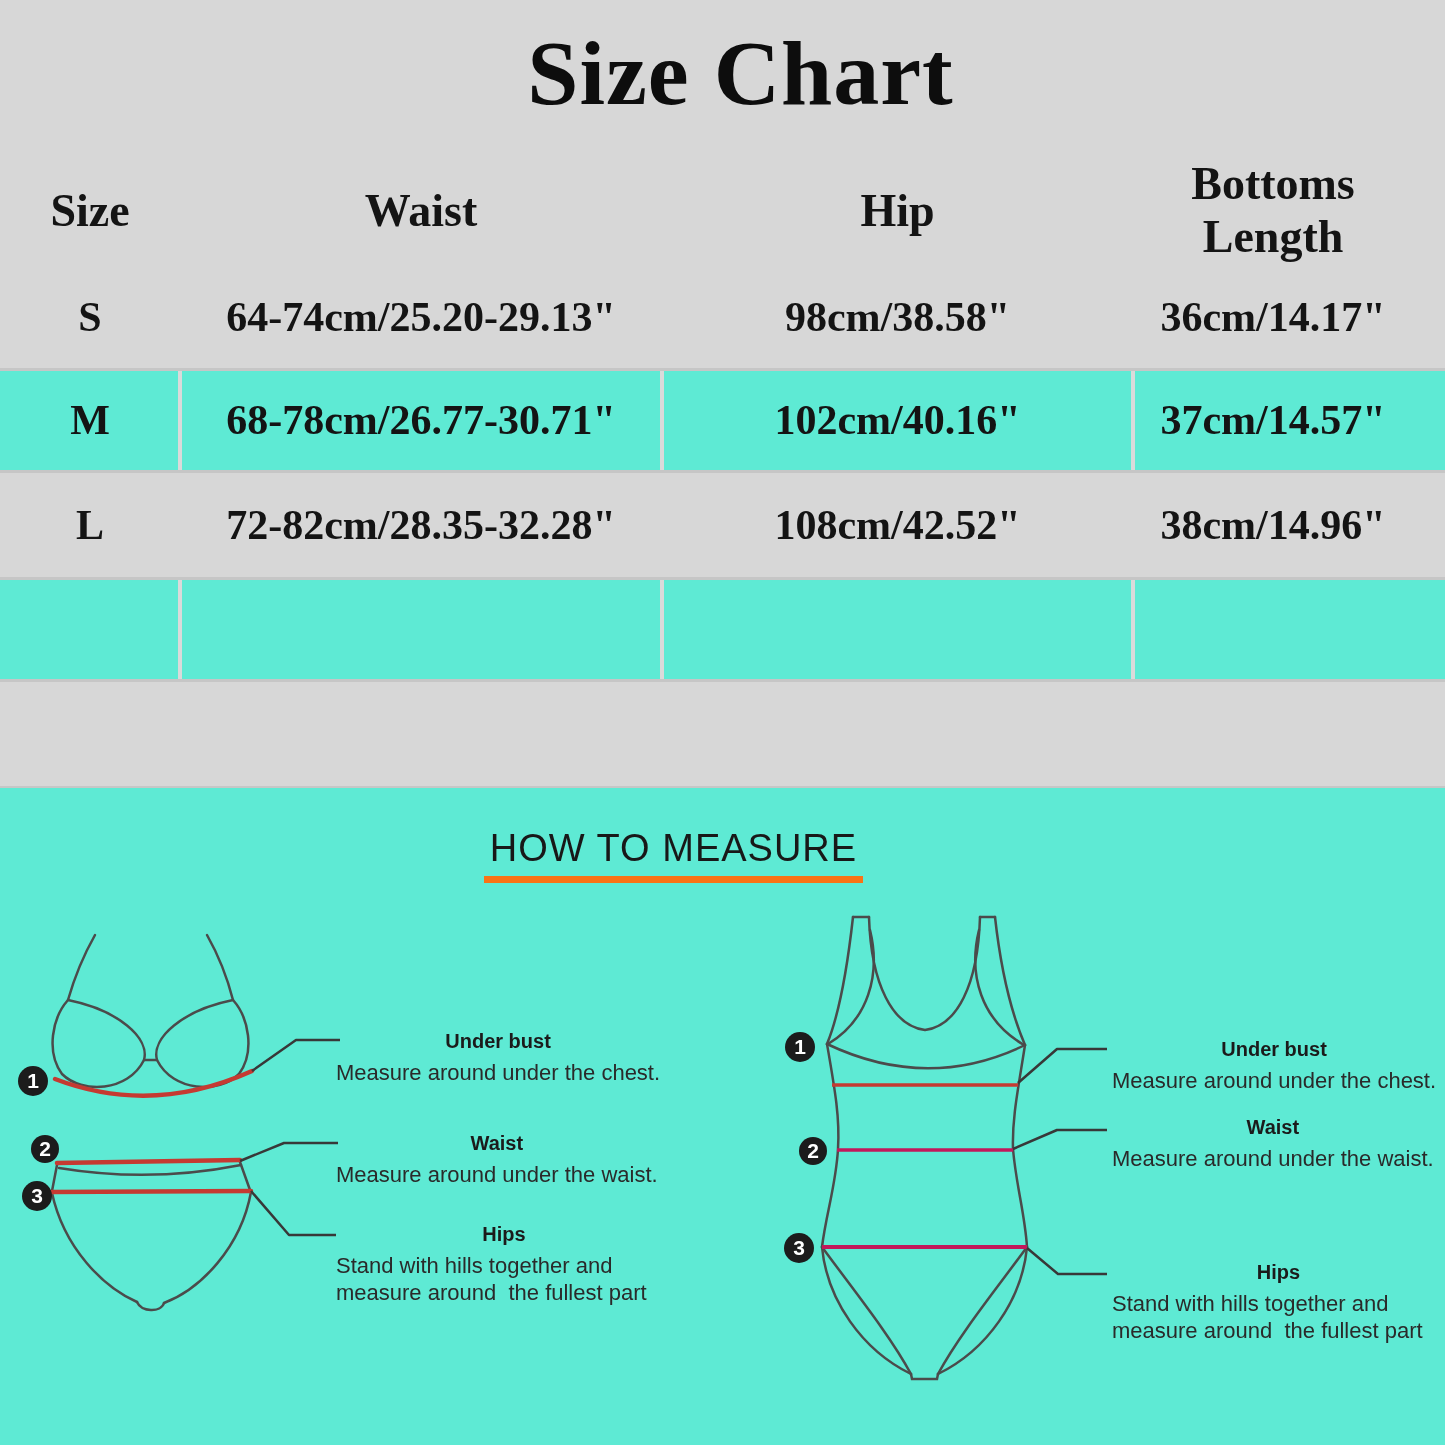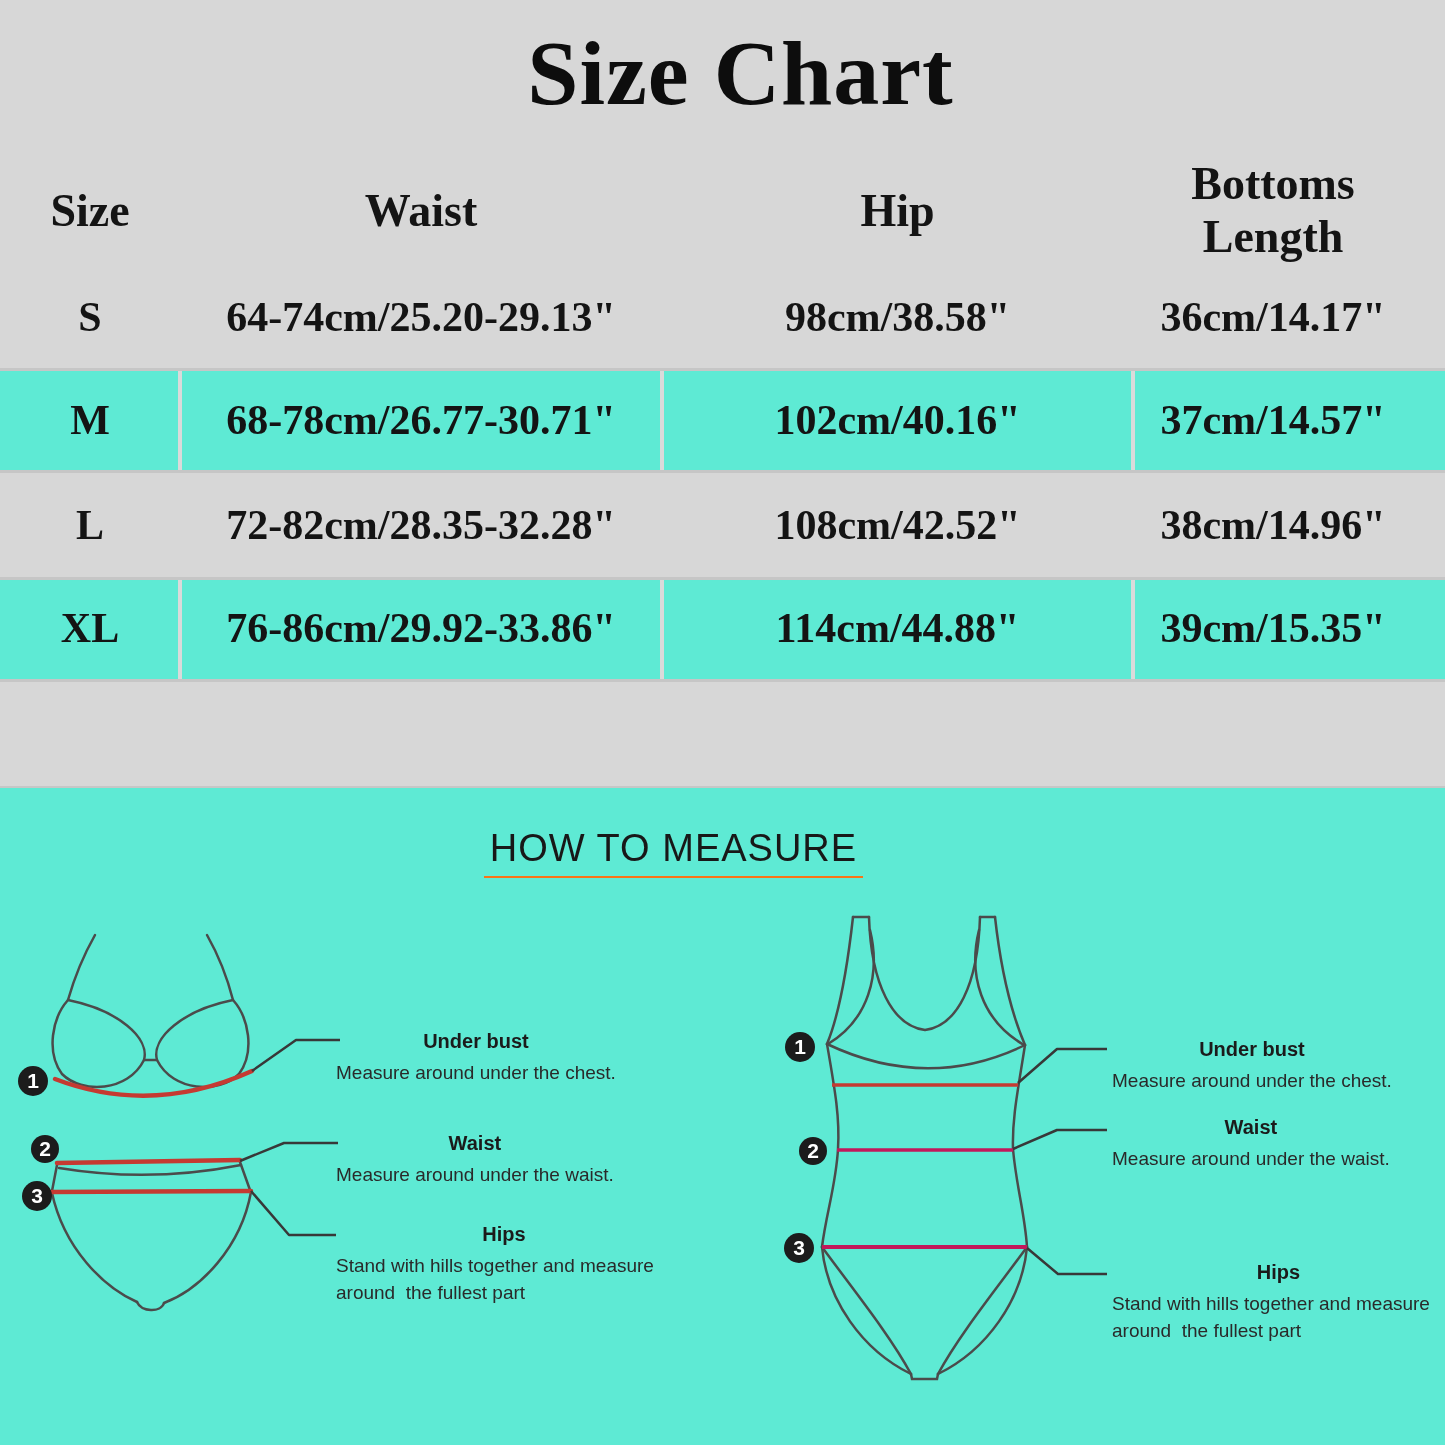--- a/index.html
+++ b/index.html
@@ -16,26 +16,26 @@
                    line-height:110px;letter-spacing:1px;color:#0d0d0d;}
   .trow{position:absolute;left:0;width:1445px;display:flex;align-items:center;
         font-weight:700;font-size:42px;color:#141414;}
   .trow.head{font-size:46px;}
   .c{text-align:center;}
   .c0{width:180px;} .c1{width:482px;} .c2{width:471px;}
   .c3{width:312px;box-sizing:border-box;padding-right:32px;}
   .htm-wrap{position:absolute;top:824px;left:0;width:1445px;text-align:center;
             font-family:"Liberation Sans",sans-serif;}
   .htm-wrap span{position:relative;left:-49px;display:inline-block;font-size:38px;
-                 line-height:48px;color:#181818;border-bottom:2px solid #f97316;
+                 line-height:48px;color:#181818;border-bottom:7px solid #f97316;
                  padding:0 6px 4px 6px;letter-spacing:1px;}
   .diagram-svg{position:absolute;}
   .step{position:absolute;font-family:"Liberation Sans",sans-serif;color:#222;}
   .step .lbl{font-size:20px;font-weight:700;line-height:26px;color:#1b1b1b;text-align:center;}
-  .step .desc{font-size:19px;line-height:27px;max-width:336px;white-space:pre-wrap;color:#2a2a2a;}
+  .step .desc{font-size:22px;line-height:27px;max-width:336px;white-space:pre-wrap;color:#2a2a2a;}
   .svg-num{font-family:"Liberation Sans",sans-serif;font-size:21px;font-weight:700;}
 </style>
 </head>
 <body>
 
 <div class="sheet">
 
   <div class="band band-top"></div>
   <div class="band band-l"></div>
   <div class="band band-xxl"></div>
@@ -72,26 +72,20 @@
     <div class="c c0">M</div>
     <div class="c c1">68-78cm/26.77-30.71"</div>
     <div class="c c2">102cm/40.16"</div>
     <div class="c c3">37cm/14.57"</div>
   </div>
   <div class="trow" style="top:475px;height:100px">
     <div class="c c0">L</div>
     <div class="c c1">72-82cm/28.35-32.28"</div>
     <div class="c c2">108cm/42.52"</div>
     <div class="c c3">38cm/14.96"</div>
-  </div>
-  <div class="trow" style="top:578px;height:100px">
-    <div class="c c0">XL</div>
-    <div class="c c1">76-86cm/29.92-33.86"</div>
-    <div class="c c2">114cm/44.88"</div>
-    <div class="c c3">39cm/15.35"</div>
   </div>
 
   <div class="htm-wrap">
     <span>HOW TO MEASURE</span>
   </div>
 
   <svg class="diagram-svg" style="left:0;top:900px" width="350" height="440" viewBox="0 900 350 440">
     <g fill="none" stroke="#4b4b4b" stroke-width="2.5" stroke-linecap="round">
       <path d="M95,935 Q78,965 68,1000"></path>
       <path d="M207,935 Q224,965 233,1000"></path>

